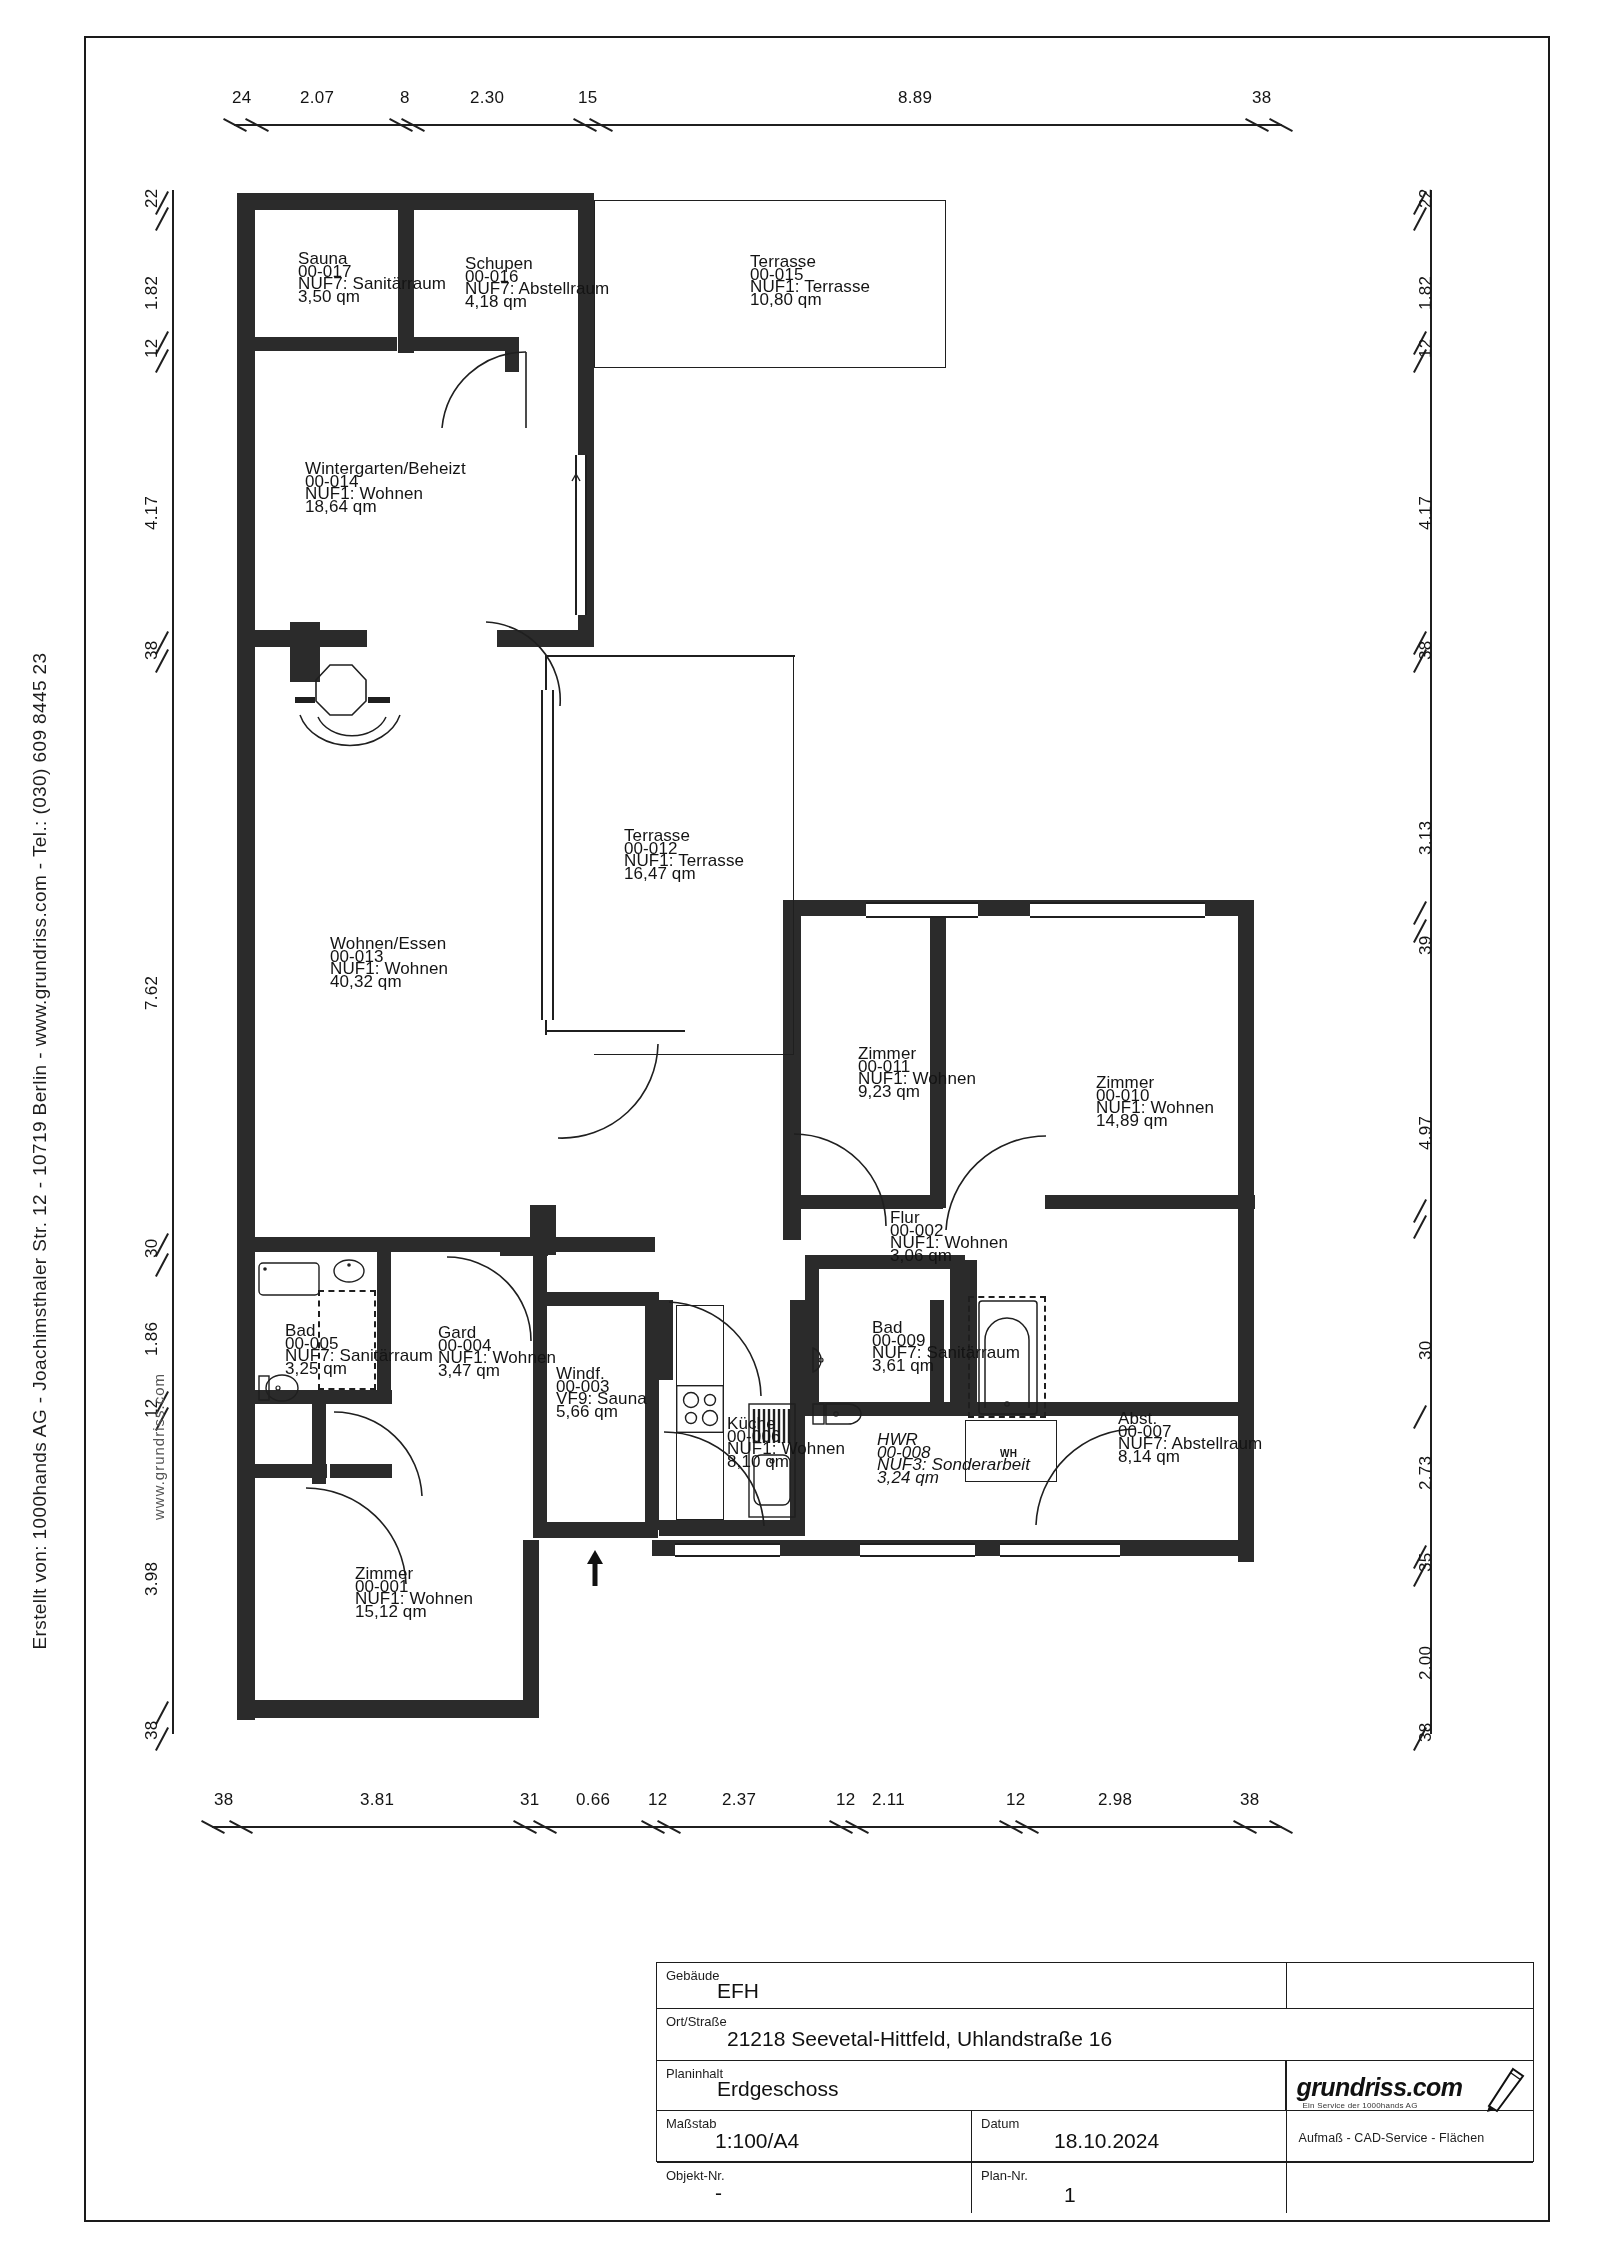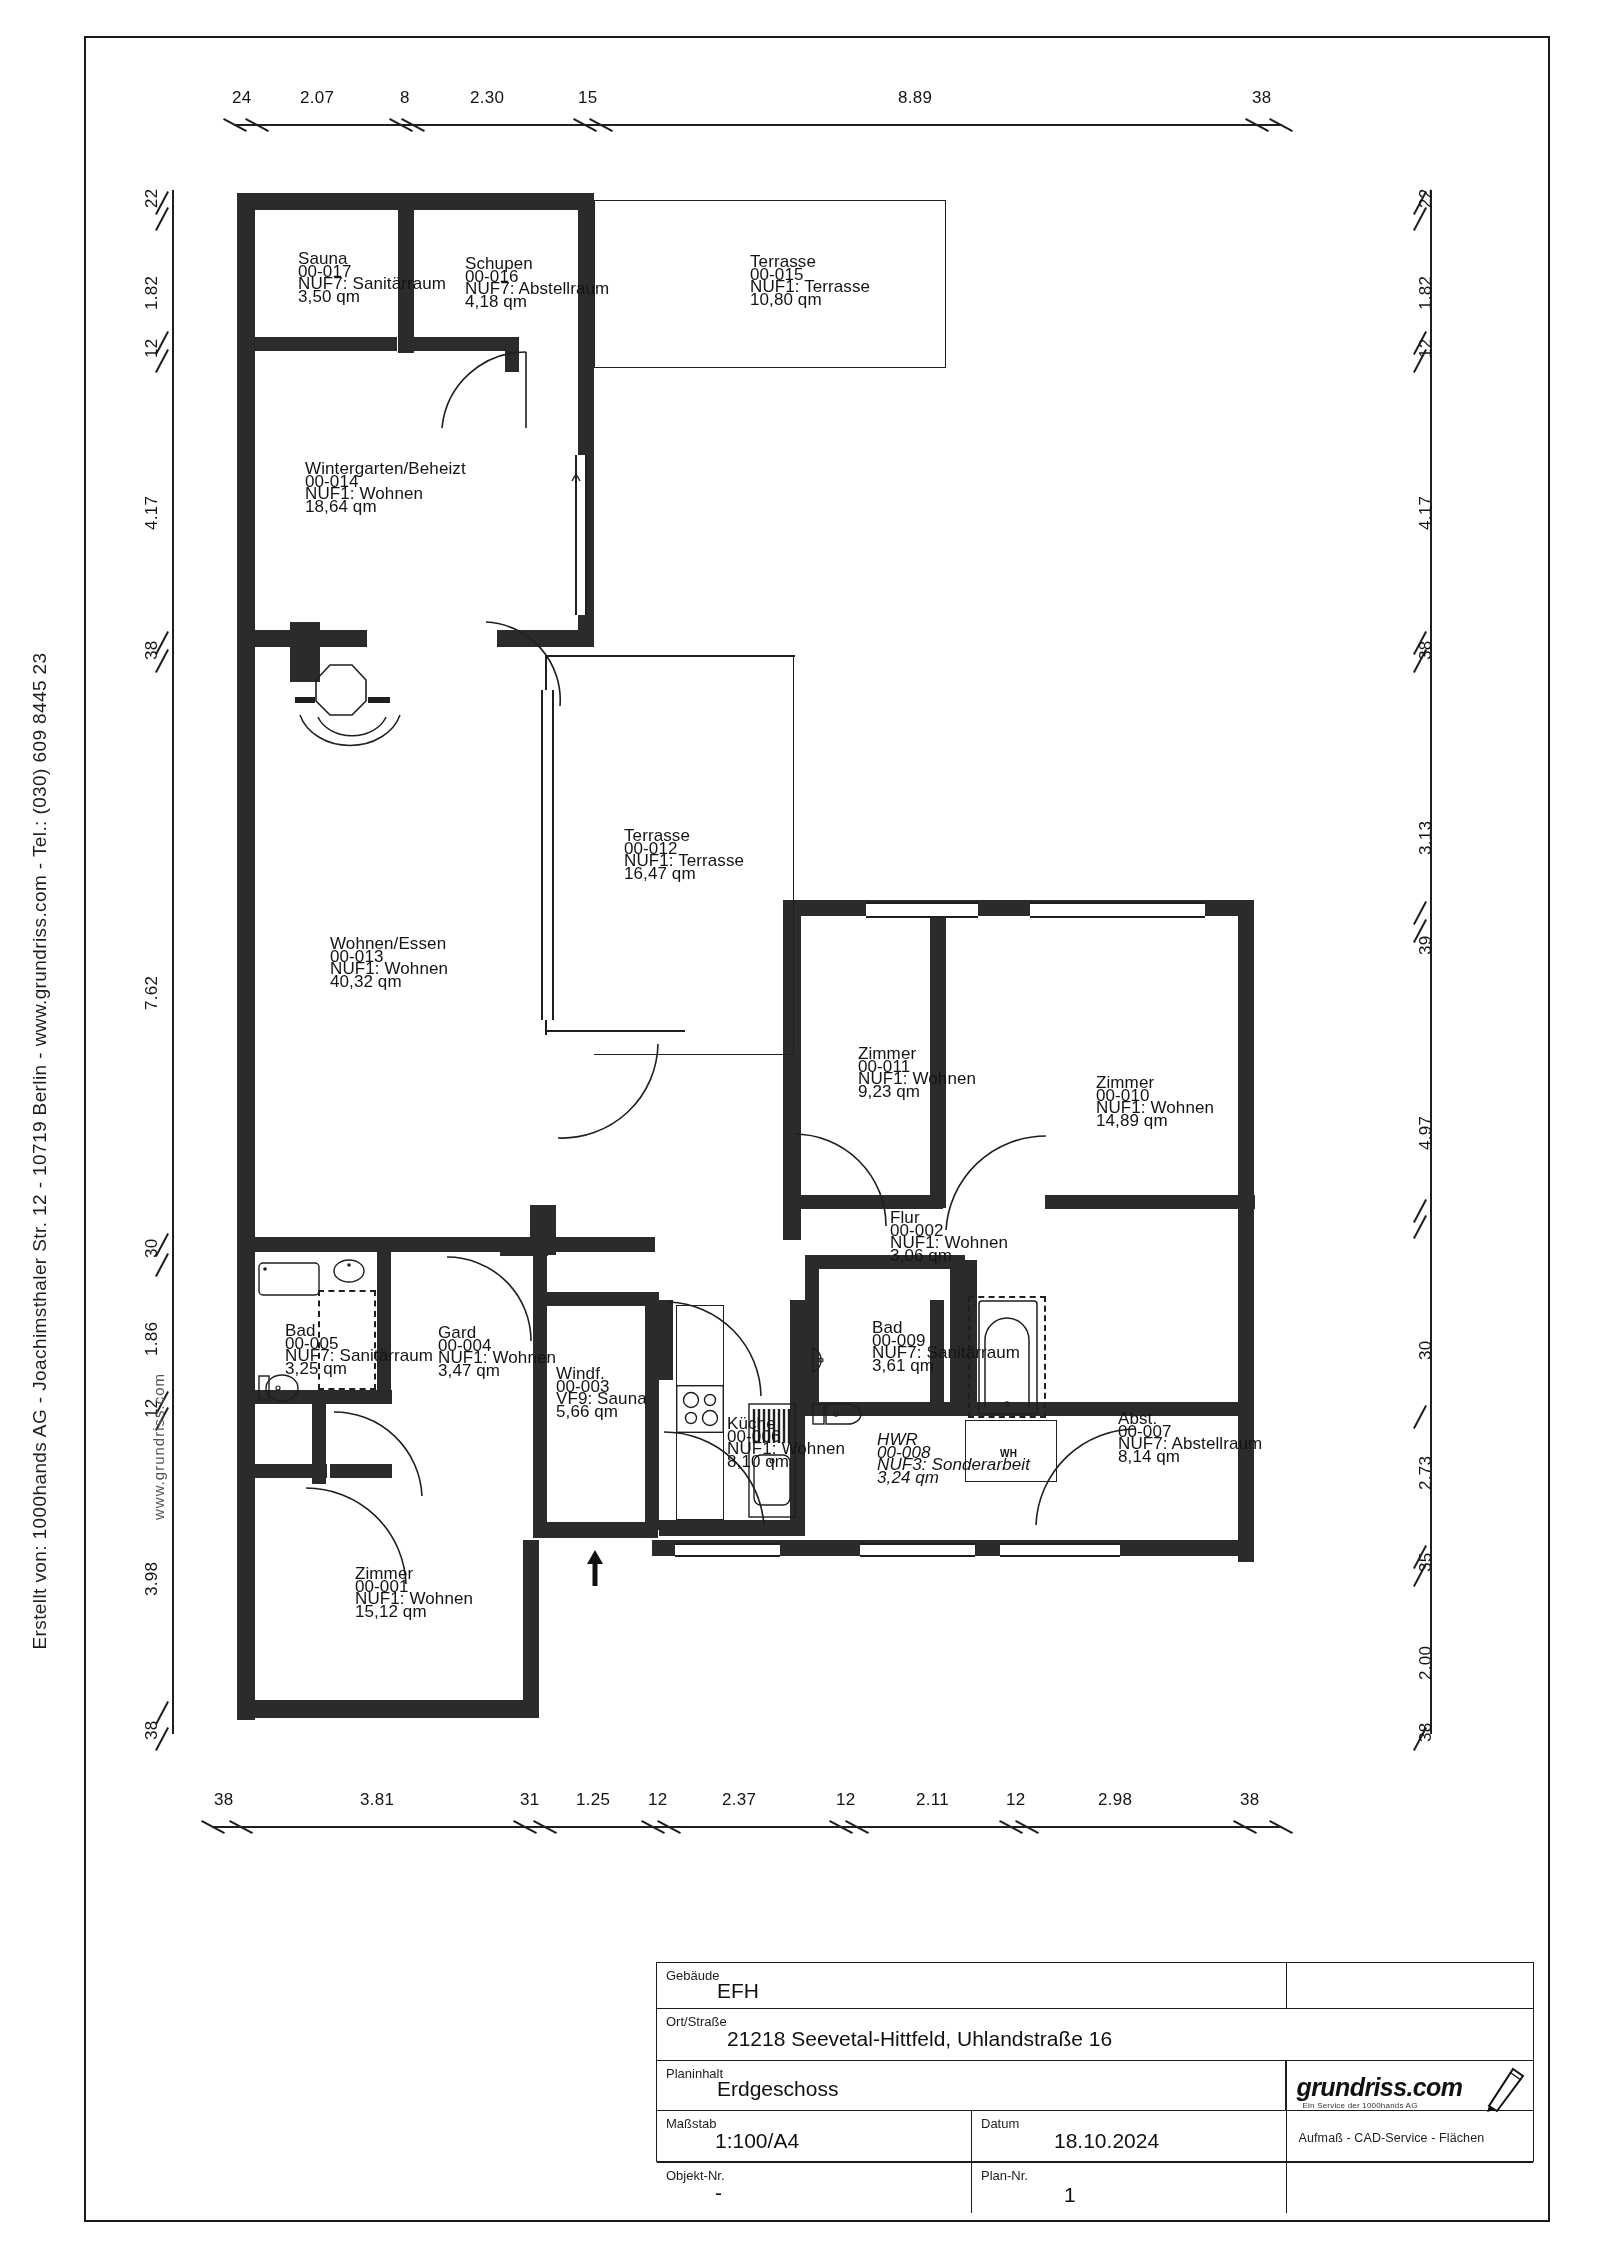--- a/index.html
+++ b/index.html
@@ -388,25 +388,25 @@
   <div class="tick" style="left:668px;top:1814px;"></div>
   <div class="tick" style="left:840px;top:1814px;"></div>
   <div class="tick" style="left:856px;top:1814px;"></div>
   <div class="tick" style="left:1010px;top:1814px;"></div>
   <div class="tick" style="left:1026px;top:1814px;"></div>
   <div class="tick" style="left:1244px;top:1814px;"></div>
   <div class="tick" style="left:1280px;top:1814px;"></div>
   <div class="dimtxt" style="left:214px;top:1790px;">38</div>
   <div class="dimtxt" style="left:360px;top:1790px;">3.81</div>
   <div class="dimtxt" style="left:520px;top:1790px;">31</div>
-  <div class="dimtxt" style="left:576px;top:1790px;">1.25</div>
+  <div class="dimtxt" style="left:576px;top:1790px;">0.66</div>
   <div class="dimtxt" style="left:648px;top:1790px;">12</div>
   <div class="dimtxt" style="left:722px;top:1790px;">2.37</div>
   <div class="dimtxt" style="left:836px;top:1790px;">12</div>
-  <div class="dimtxt" style="left:916px;top:1790px;">2.11</div>
+  <div class="dimtxt" style="left:872px;top:1790px;">2.11</div>
   <div class="dimtxt" style="left:1006px;top:1790px;">12</div>
   <div class="dimtxt" style="left:1098px;top:1790px;">2.98</div>
   <div class="dimtxt" style="left:1240px;top:1790px;">38</div>
 
   <div class="thinline" style="left:172px;top:190px;width:1.6px;height:1544px;"></div>
   <div class="vtick" style="left:161px;top:190px;"></div>
   <div class="vtick" style="left:161px;top:206px;"></div>
   <div class="vtick" style="left:161px;top:330px;"></div>
   <div class="vtick" style="left:161px;top:348px;"></div>
   <div class="vtick" style="left:161px;top:630px;"></div>

